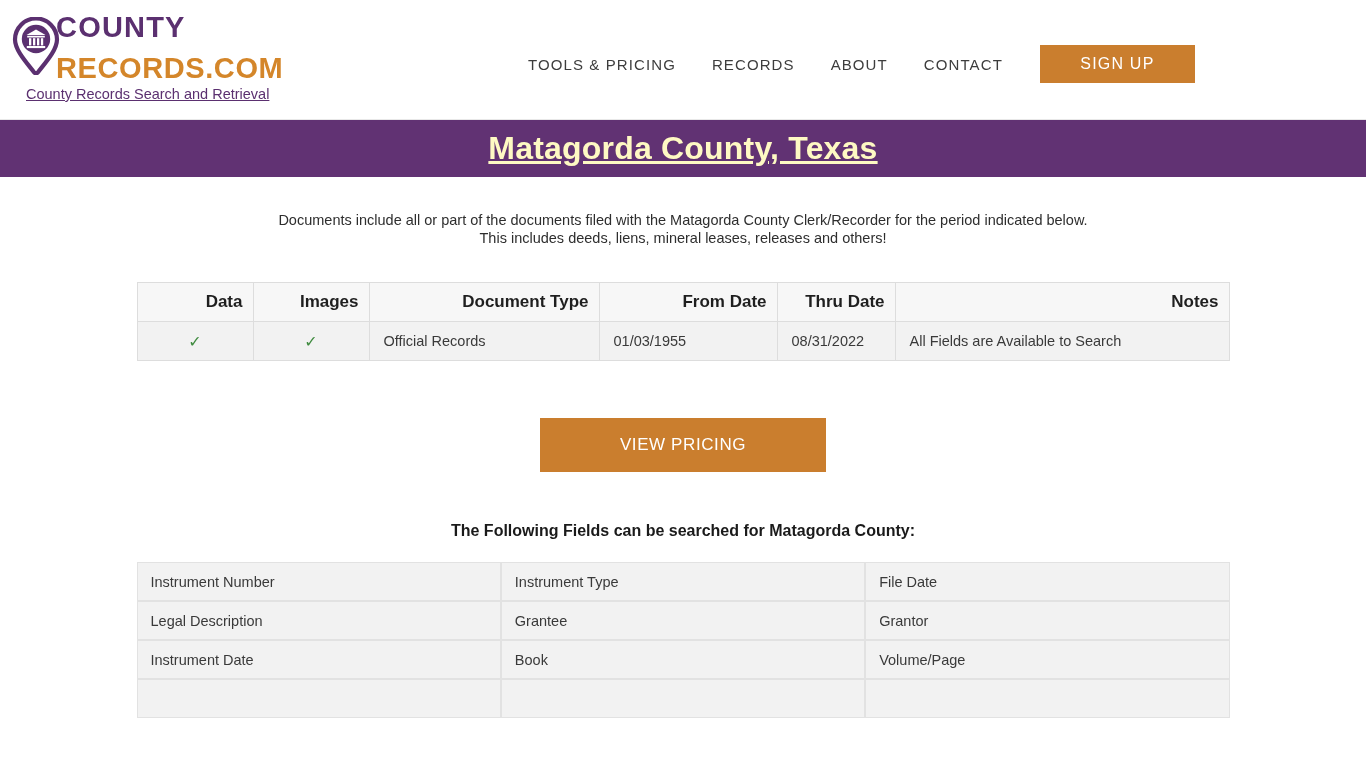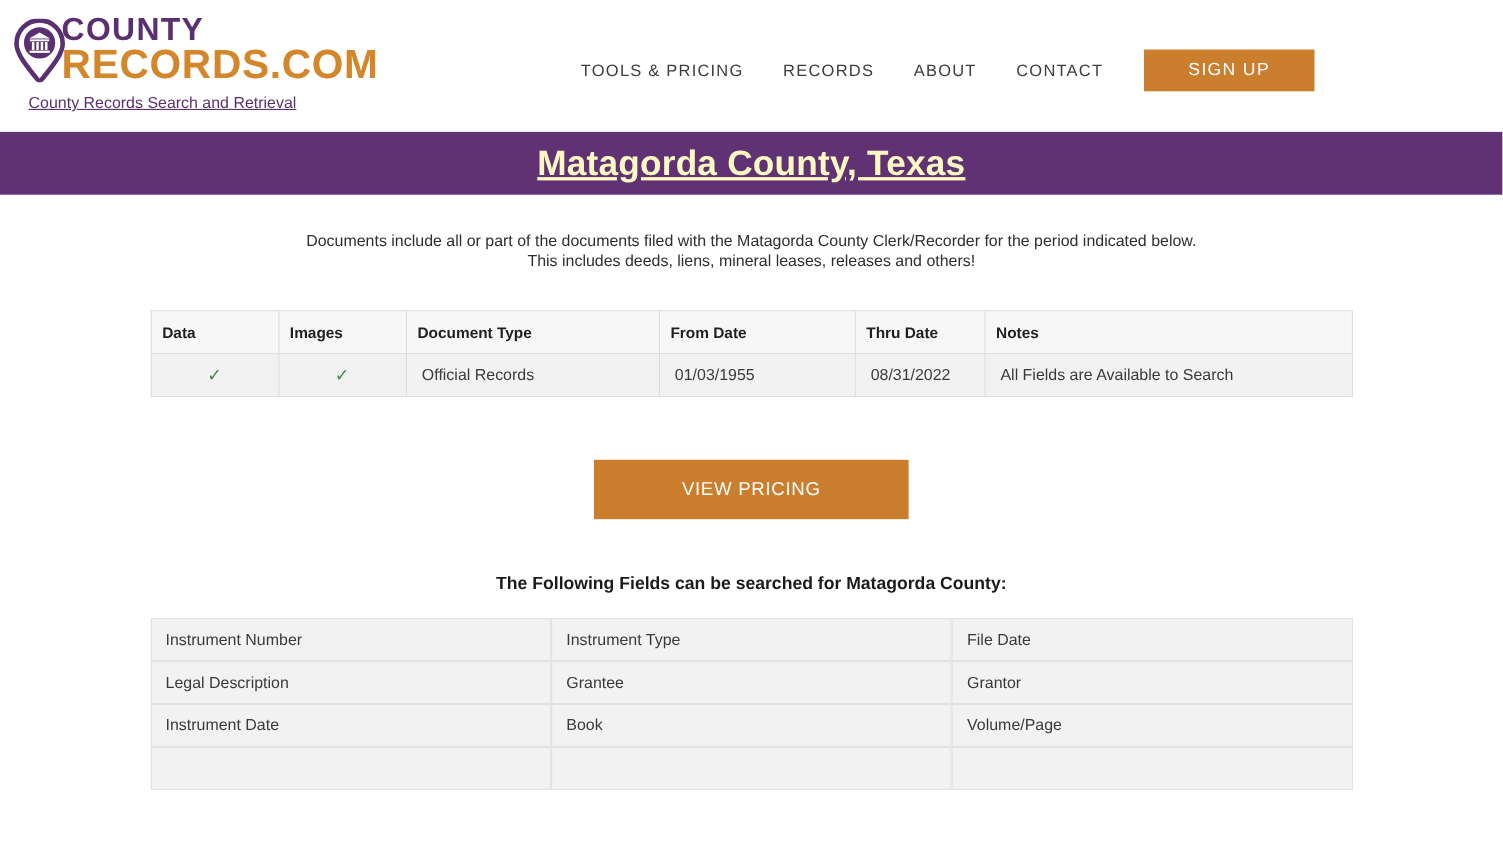--- a/index.html
+++ b/index.html
@@ -44,27 +44,27 @@
   }
   .logo-line1 {
     font-size: 29px;
     font-weight: bold;
     letter-spacing: 1.2px;
     color: #5b3070;
     display: block;
     white-space: nowrap;
   }
   .logo-line2 {
-    font-size: 37px;
+    font-size: 29px;
     font-weight: bold;
     letter-spacing: 0.6px;
     color: #d4862a;
     display: block;
     white-space: nowrap;
-    margin-top: 1px;
+    margin-top: 14px;
   }
   .logo-tagline {
     position: absolute;
     left: 16px;
     top: 72px;
     font-size: 14.5px;
     color: #5b3070;
     text-decoration: underline;
     white-space: nowrap;
     cursor: pointer;
@@ -145,26 +145,26 @@
   }
   table.coverage {
     width: 100%;
     border-collapse: collapse;
     table-layout: fixed;
     border: 1px solid #dddddd;
   }
   table.coverage th {
     background: #f7f7f7;
     border: 1px solid #dddddd;
-    font-size: 14px;
+    font-size: 17px;
     font-weight: bold;
     color: #1f1f1f;
     height: 39px;
     padding: 0 10px;
-    text-align: left;
+    text-align: right;
   }
   table.coverage td {
     background: #f2f2f2;
     border: 1px solid #dddddd;
     font-size: 14.5px;
     color: #3a3a3a;
     height: 39px;
     padding: 0 14px;
     text-align: left;
   }

